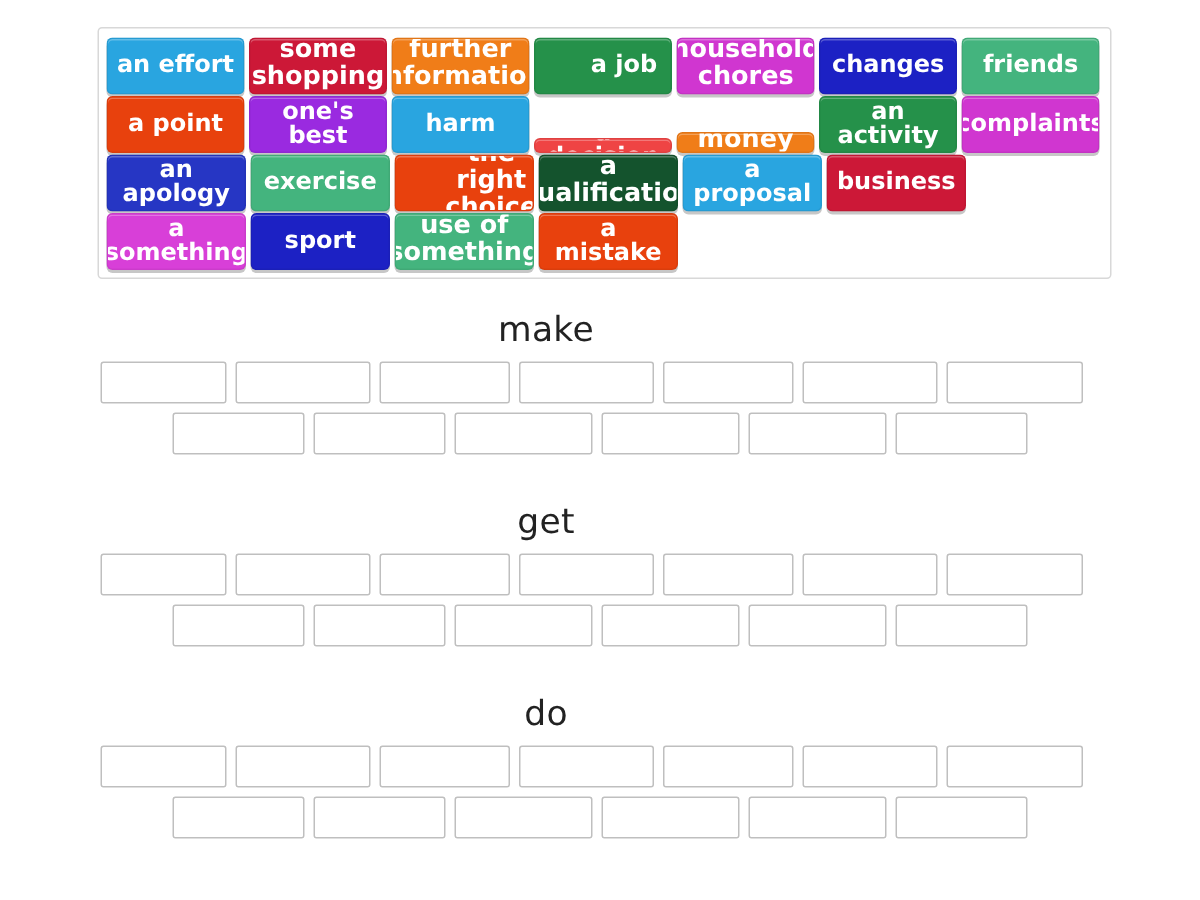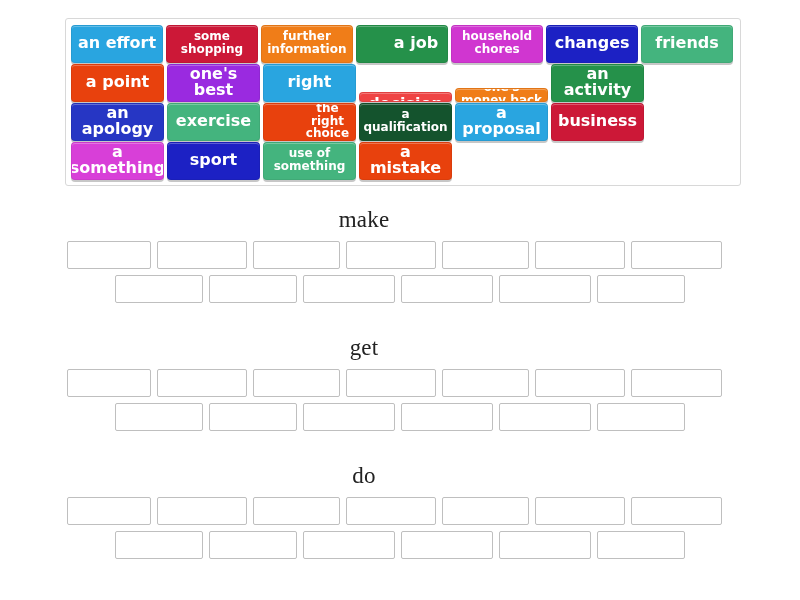--- a/index.html
+++ b/index.html
@@ -41,25 +41,25 @@
     align-items: center;
     justify-content: center;
     text-align: center;
     padding: 1px 4px 3px 4px;
     box-shadow: 0 2px 0 rgba(0,0,0,0.22), inset 0 1px 0 rgba(255,255,255,0.28);
     border: 1px solid rgba(0,0,0,0.06);
     cursor: move;
     user-select: none;
     overflow: hidden;
   }
-  .tile.two-line { font-size: 12px; line-height: 1.05; }
+  .tile.two-line { font-size: 17px; line-height: 1.05; }
   .tile .t-txt { display: block; }
 
   
-  .group { position: absolute; left: 0; width: 728px; font-family: Liberation Serif, serif; }
+  .group { position: absolute; left: 0; width: 728px; }
   .group-title {
     text-align: center;
     font-size: 23px;
     color: #222222;
     font-weight: normal;
     height: 30px;
     line-height: 30px;
     letter-spacing: 0.2px;
   }
   .slot-row { display: flex; height: 28px; margin-top: 6px; }
@@ -103,30 +103,33 @@
         </div>
       </div>
       <div class="wb-row">
         <div class="tile" style="background: rgb(232, 65, 13); width: 93px;">
           <span class="t-txt">a point</span>
         </div>
         <div class="tile" style="background: rgb(154, 42, 224); width: 93px;">
           <span class="t-txt">one's best</span>
         </div>
         <div class="tile" style="background: rgb(41, 165, 224); width: 93px;">
-          <span class="t-txt">right</span>
+          <span class="t-txt">harm</span>
         </div>
         <div class="tile" style="background: #ef4444; width: 93px; margin-top: 28px;">
           <span class="t-txt">a decision</span>
         </div>
         <div class="tile two-line" style="background: rgb(240, 125, 24); width: 93px; margin-top: 24px;">
           <span class="t-txt">one's money back</span>
         </div>
         <div class="tile" style="background: rgb(37, 145, 74); width: 93px;">
           <span class="t-txt">an activity</span>
+        </div>
+        <div class="tile" style="background: rgb(208, 54, 208); width: 93px;">
+          <span class="t-txt">complaints</span>
         </div>
       </div>
       <div class="wb-row">
         <div class="tile" style="background: rgb(38, 54, 196); width: 93px;">
           <span class="t-txt">an apology</span>
         </div>
         <div class="tile" style="background: rgb(68, 180, 126); width: 93px;">
           <span class="t-txt">exercise</span>
         </div>
         <div class="tile two-line" style="background: rgb(232, 65, 13); width: 93px; padding-left: 40px;">

